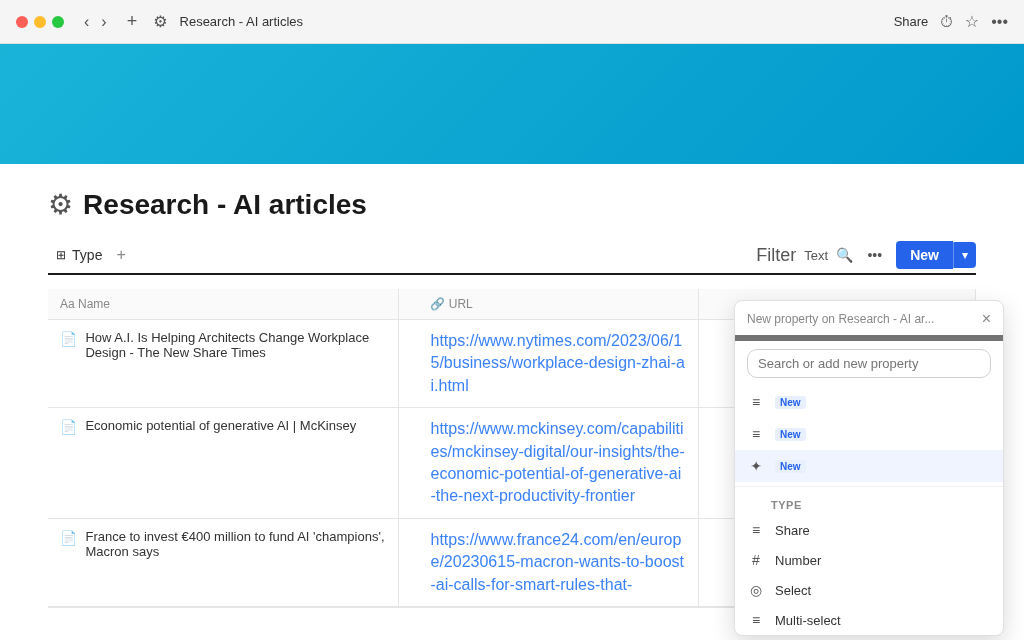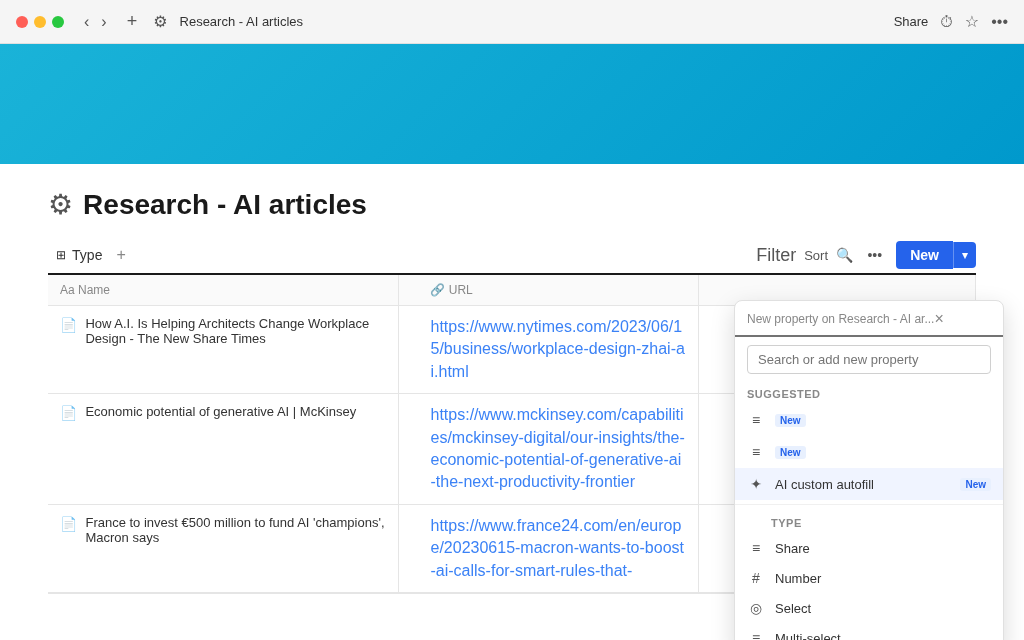--- a/index.html
+++ b/index.html
@@ -50,21 +50,21 @@
     .filter-btn { font-size: 18px; color: #555; background: none; border: none; cursor: pointer; }
     .sort-btn { font-size: 13px; color: #555; background: none; border: none; cursor: pointer; }
     .search-icon-btn { background: none; border: none; cursor: pointer; color: #555; font-size: 14px; }
     .more-btn { background: none; border: none; cursor: pointer; color: #555; font-size: 14px; padding: 2px 6px; }
     .new-btn-group { display: flex; align-items: center; gap: 0; }
     .new-btn { background: #2563eb; color: white; border: none; padding: 6px 14px; font-size: 14px; font-weight: 600; cursor: pointer; border-radius: 4px 0 0 4px; }
     .new-chevron { background: #2563eb; color: white; border: none; padding: 6px 8px; font-size: 12px; cursor: pointer; border-radius: 0 4px 4px 0; border-left: 1px solid rgba(255,255,255,0.3); }
 
     
     .table-container { margin-top: 0; overflow-y: auto; max-height: 380px; }
-    table { width: 100%; border-collapse: collapse; }
+    table { width: 100%; border-collapse: collapse; margin-top: 14px; }
     th { text-align: left; font-size: 12px; font-weight: 500; color: #888; padding: 8px 12px; border-bottom: 1px solid #e5e5e5; border-right: 1px solid #e5e5e5; background: #fafafa; }
     td { padding: 10px 12px; font-size: 13px; color: #333; border-bottom: 1px solid #e5e5e5; border-right: 1px solid #e5e5e5; vertical-align: top; }
     .col-name { width: 350px; }
     .col-url { width: 300px; padding-left: 32px; }
     .name-cell { display: flex; align-items: flex-start; gap: 8px; }
     .doc-icon { color: #888; font-size: 14px; margin-top: 1px; flex-shrink: 0; }
     .url-text { font-size: 16px; color: #3b82f6; word-break: break-all; line-height: 1.4; }
     .calculate-bar { padding: 6px 12px; font-size: 12px; color: #888; border-top: 1px solid #e5e5e5; display: flex; justify-content: flex-end; }
 
     
@@ -76,31 +76,31 @@
       background: white;
       border: 1px solid #e0e0e0;
       border-radius: 8px;
       box-shadow: 0 8px 24px rgba(0,0,0,0.15);
       z-index: 100;
       overflow: hidden;
     }
     .dropdown-header {
       display: flex;
       align-items: center;
-      justify-content: flex-start;
+      justify-content: space-between;
       padding: 10px 12px 8px;
-      border-bottom: 2px solid #737373;
+      border-bottom: 6px solid #737373;
     }
     .dropdown-title { font-size: 12px; color: #888; font-weight: 500; }
     .close-btn { background: none; border: none; cursor: pointer; color: #888; font-size: 16px; line-height: 1; }
     .search-row { padding: 8px 12px; }
     .search-input {
       width: 100%;
       border: 1px solid #d0d0d0;
-      border-radius: 4px;
+      border-radius: 10px;
       padding: 6px 10px;
       font-size: 13px;
       color: #333;
       outline: none;
     }
     .section-label { font-size: 11px; color: #888; font-weight: 600; padding: 6px 12px 4px; text-transform: uppercase; letter-spacing: 0.5px; }
     .suggestion-item {
       display: flex;
       align-items: center;
       gap: 10px;
@@ -166,21 +166,21 @@
   </div>
 
   <div class="toolbar">
     <button class="tab-btn">
       <span class="tab-icon">⊞</span>
       <span>Type</span>
     </button>
     <button class="tab-add">+</button>
     <div class="toolbar-right">
       <button class="filter-btn">Filter</button>
-      <button class="sort-btn">Sort</button>
+      <button class="sort-btn">Text</button>
       <button class="search-icon-btn">🔍</button>
       <button class="more-btn">•••</button>
       <div class="new-btn-group">
         <button class="new-btn">New</button>
         <button class="new-chevron">▾</button>
       </div>
     </div>
   </div>
 
   <div class="table-container">
@@ -218,21 +218,21 @@
           </td>
           <td class="col-url">
             <span class="url-text">https://www.mckinsey.com/capabilities/mckinsey-digital/our-insights/the-economic-potential-of-generative-ai-the-next-productivity-frontier</span>
           </td>
           <td></td>
         </tr>
         <tr>
           <td class="col-name">
             <div class="name-cell">
               <span class="doc-icon">📄</span>
-              <span>France to invest €500 million to fund AI 'champions', Macron says</span>
+              <span>France to invest €400 million to fund AI 'champions', Macron says</span>
             </div>
           </td>
           <td class="col-url">
             <span class="url-text">https://www.france24.com/en/europe/20230615-macron-wants-to-boost-ai-calls-for-smart-rules-that-</span>
           </td>
           <td></td>
         </tr>
       </tbody>
     </table>
     <div class="calculate-bar">
@@ -243,32 +243,30 @@
 </div>
 
 <div class="dropdown-panel">
   <div class="dropdown-header">
     <span class="dropdown-title">New property on Research - AI ar...</span>
     <button class="close-btn">×</button>
   </div>
   <div class="search-row">
     <input class="search-input" type="text" placeholder="Search or add new property" style="">
   </div>
-  <div class="section-label">Suggested</div>
   <div class="suggestion-item">
     <span class="suggestion-icon">≡</span>
     <span class="badge">New</span>
   </div>
   <div class="suggestion-item">
     <span class="suggestion-icon">≡</span>
     <span class="badge">New</span>
   </div>
   <div class="suggestion-item active">
     <span class="suggestion-icon">✦</span>
-    <span class="suggestion-label">AI custom autofill</span>
     <span class="badge">New</span>
   </div>
   <div class="type-section">
     <div class="section-label">Type</div>
     <div class="type-item">
       <span class="type-icon">≡</span>
       <span>Share</span>
     </div>
     <div class="type-item">
       <span class="type-icon">#</span>

